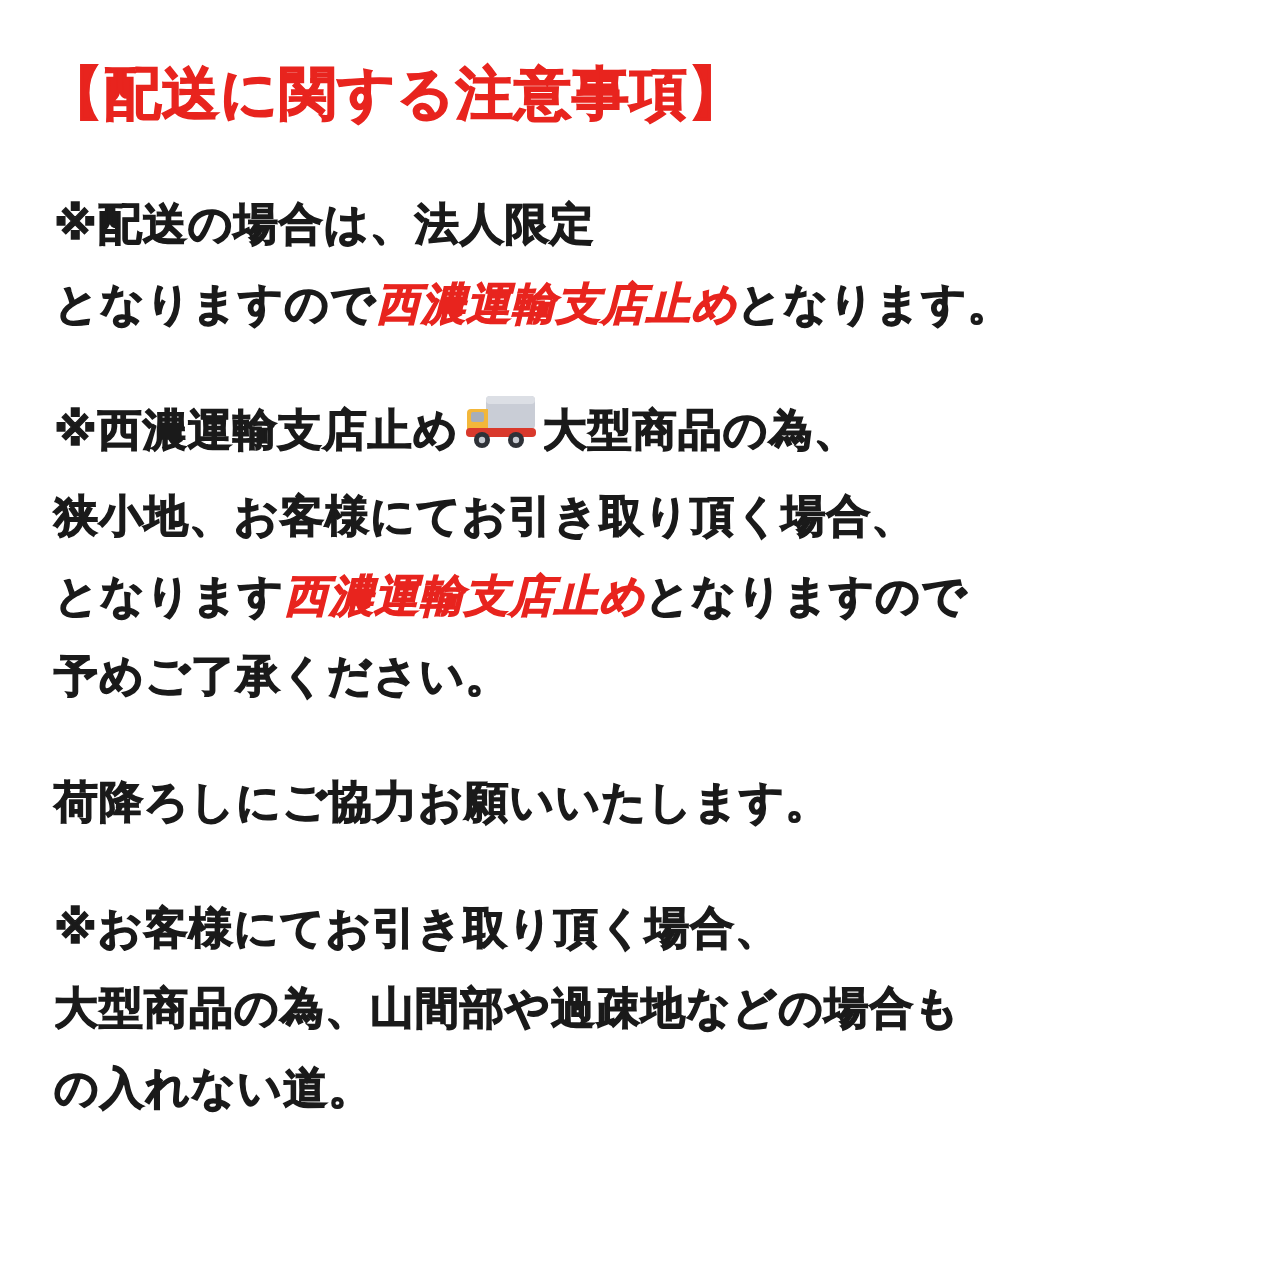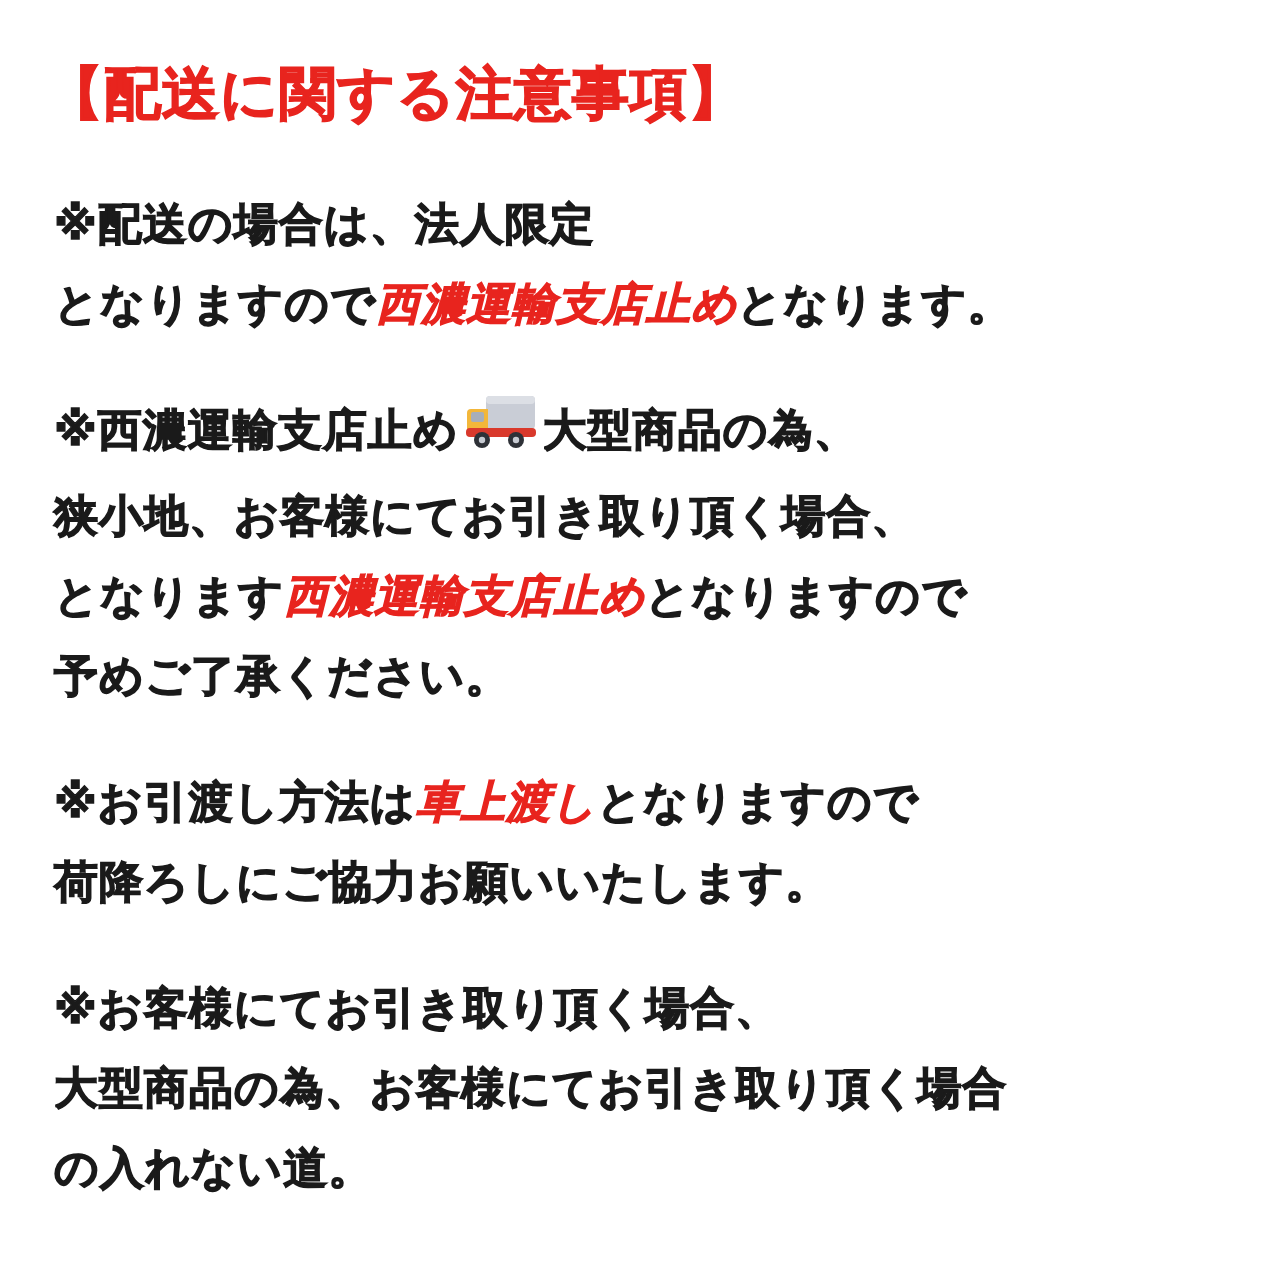--- a/index.html
+++ b/index.html
@@ -86,32 +86,29 @@
     <div class="line">
       <span>となります</span><span class="red">西濃運輸支店止め</span><span>となりますので</span>
     </div>
     <div class="line">
       <span>予めご了承ください。</span>
     </div>
   </div>
 
   <div class="para">
     <div class="line">
-      <span>※お引渡し方法は</span><span class="red">車上渡し</span><span>となりますので</span>
-    </div>
-    <div class="line">
       <span>荷降ろしにご協力お願いいたします。</span>
     </div>
   </div>
 
   <div class="para">
     <div class="line">
       <span>※お客様にてお引き取り頂く場合、</span>
     </div>
     <div class="line">
-      <span>大型商品の為、お客様にてお引き取り頂く場合</span>
+      <span>大型商品の為、山間部や過疎地などの場合も</span>
     </div>
     <div class="line">
       <span>の入れない道。</span>
     </div>
   </div>
 
 </div>
 
 </body></html>

